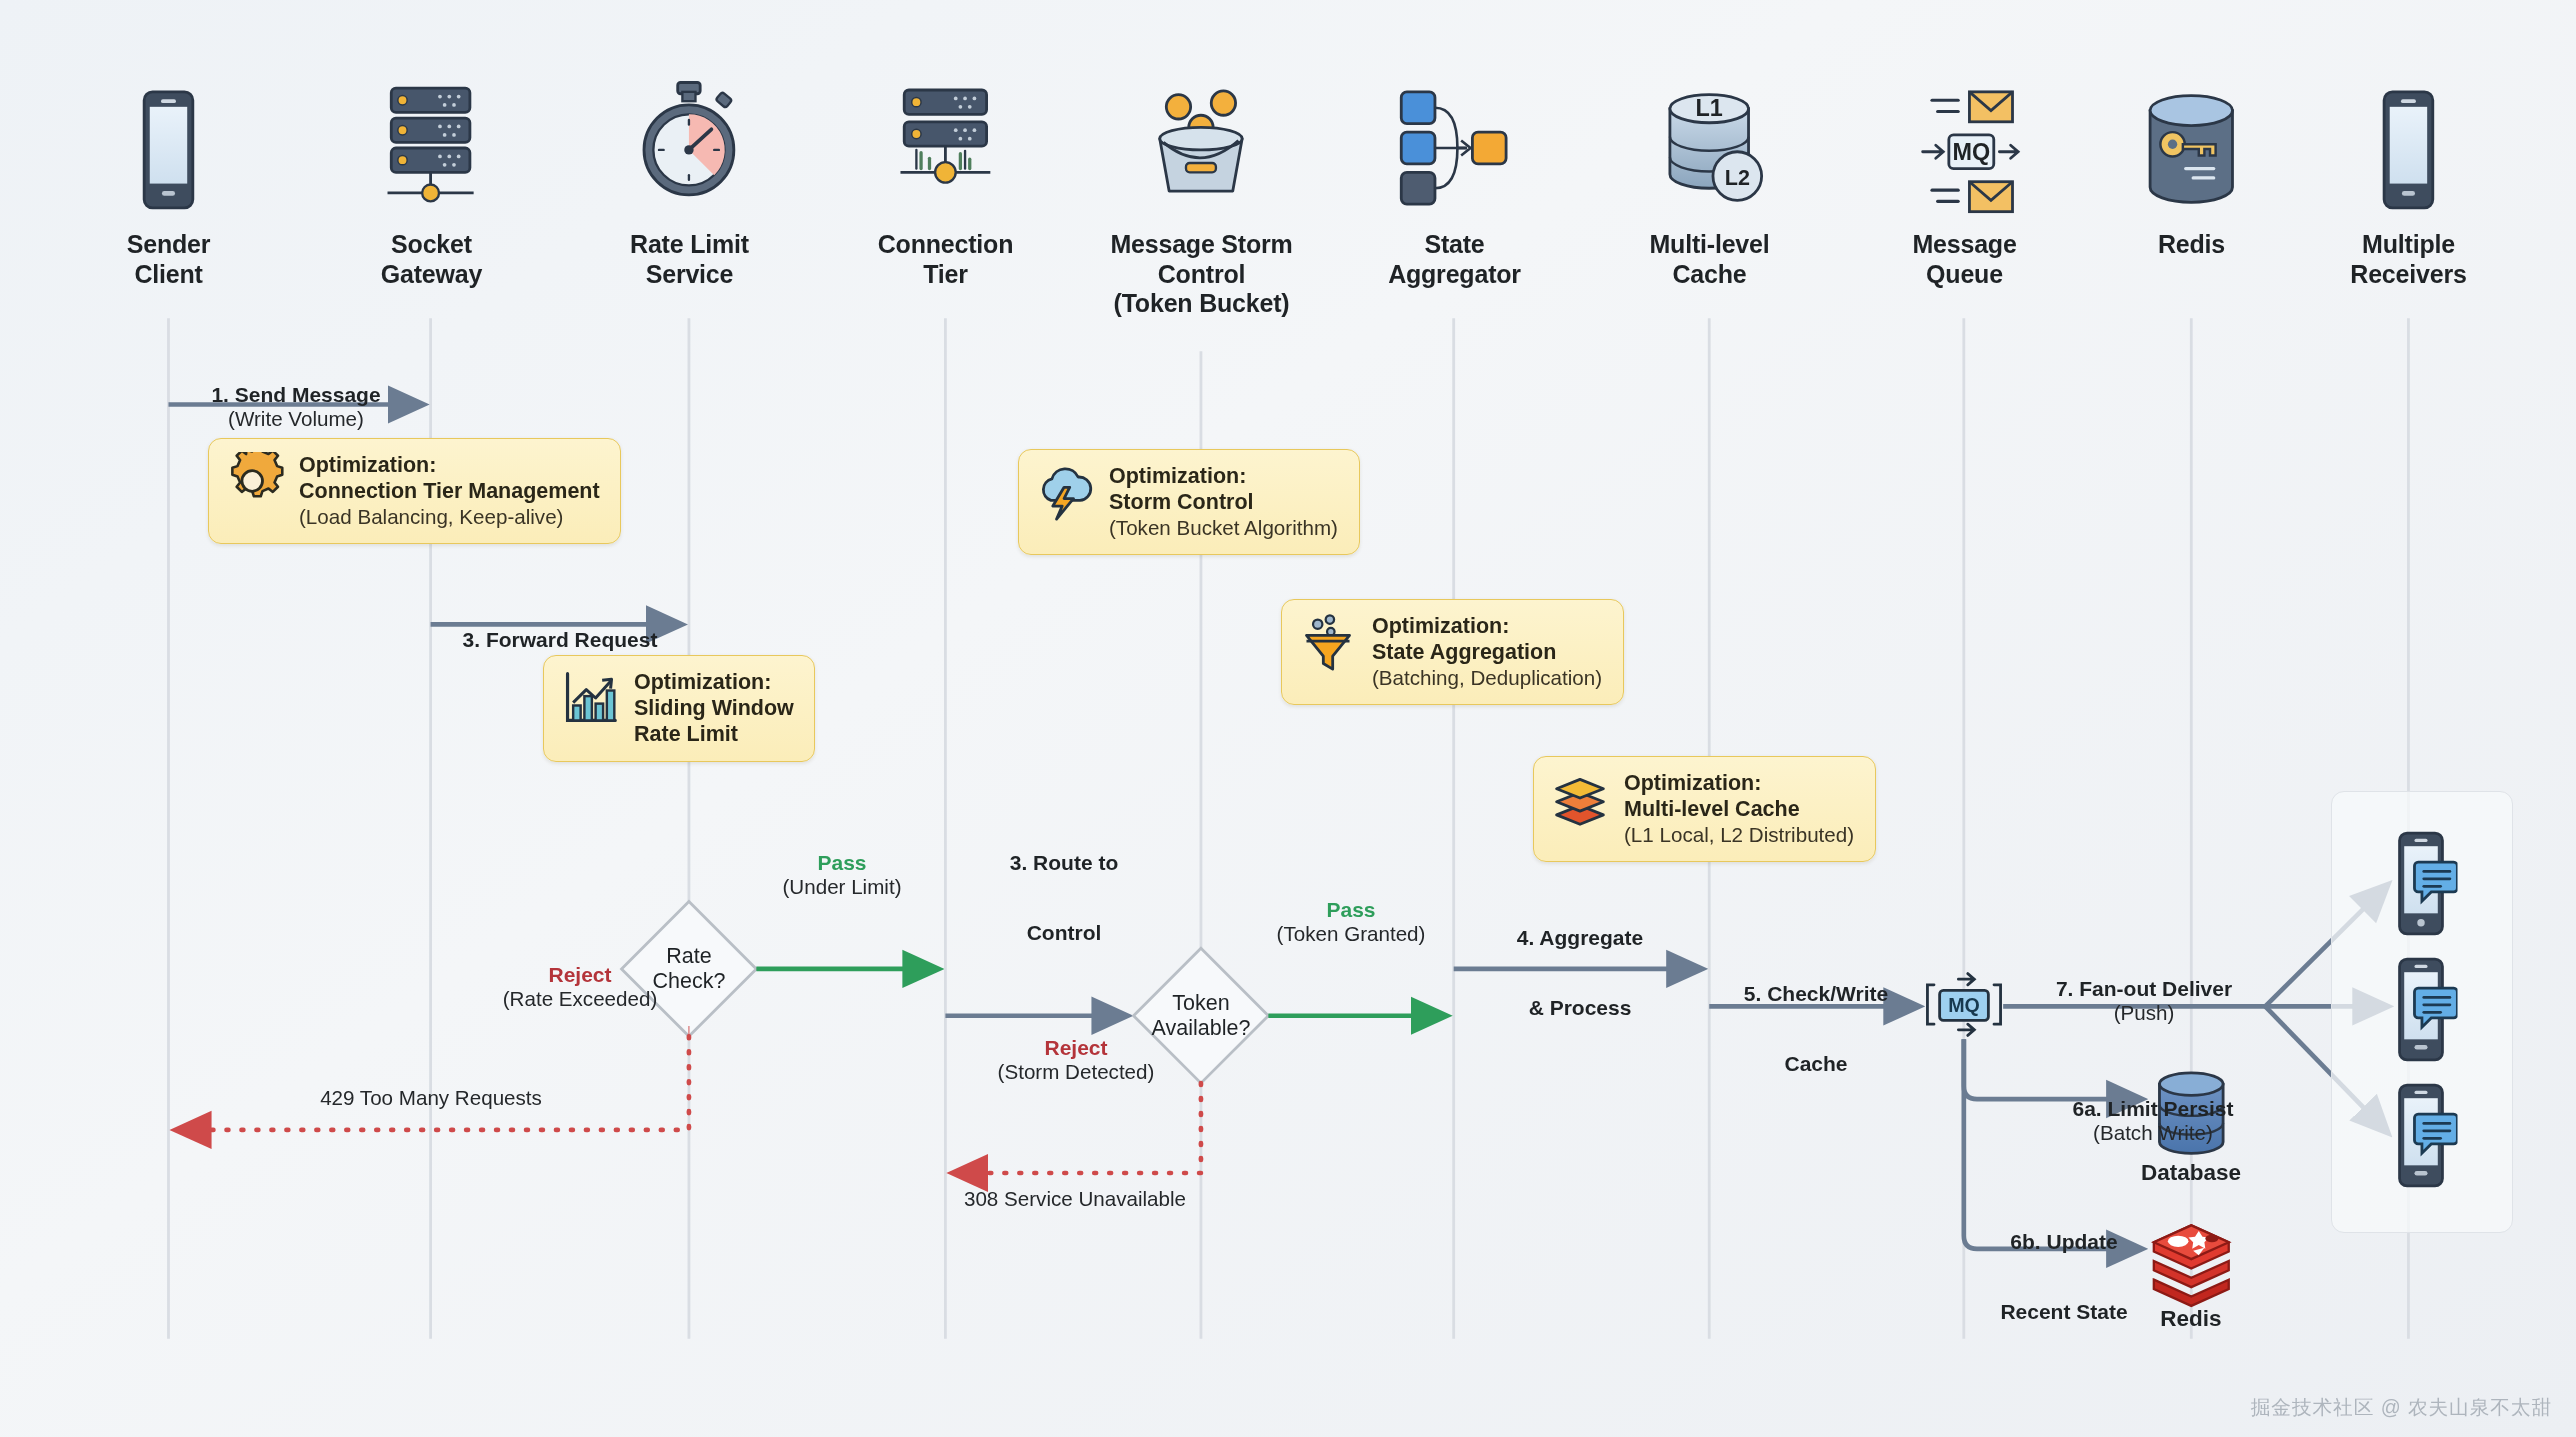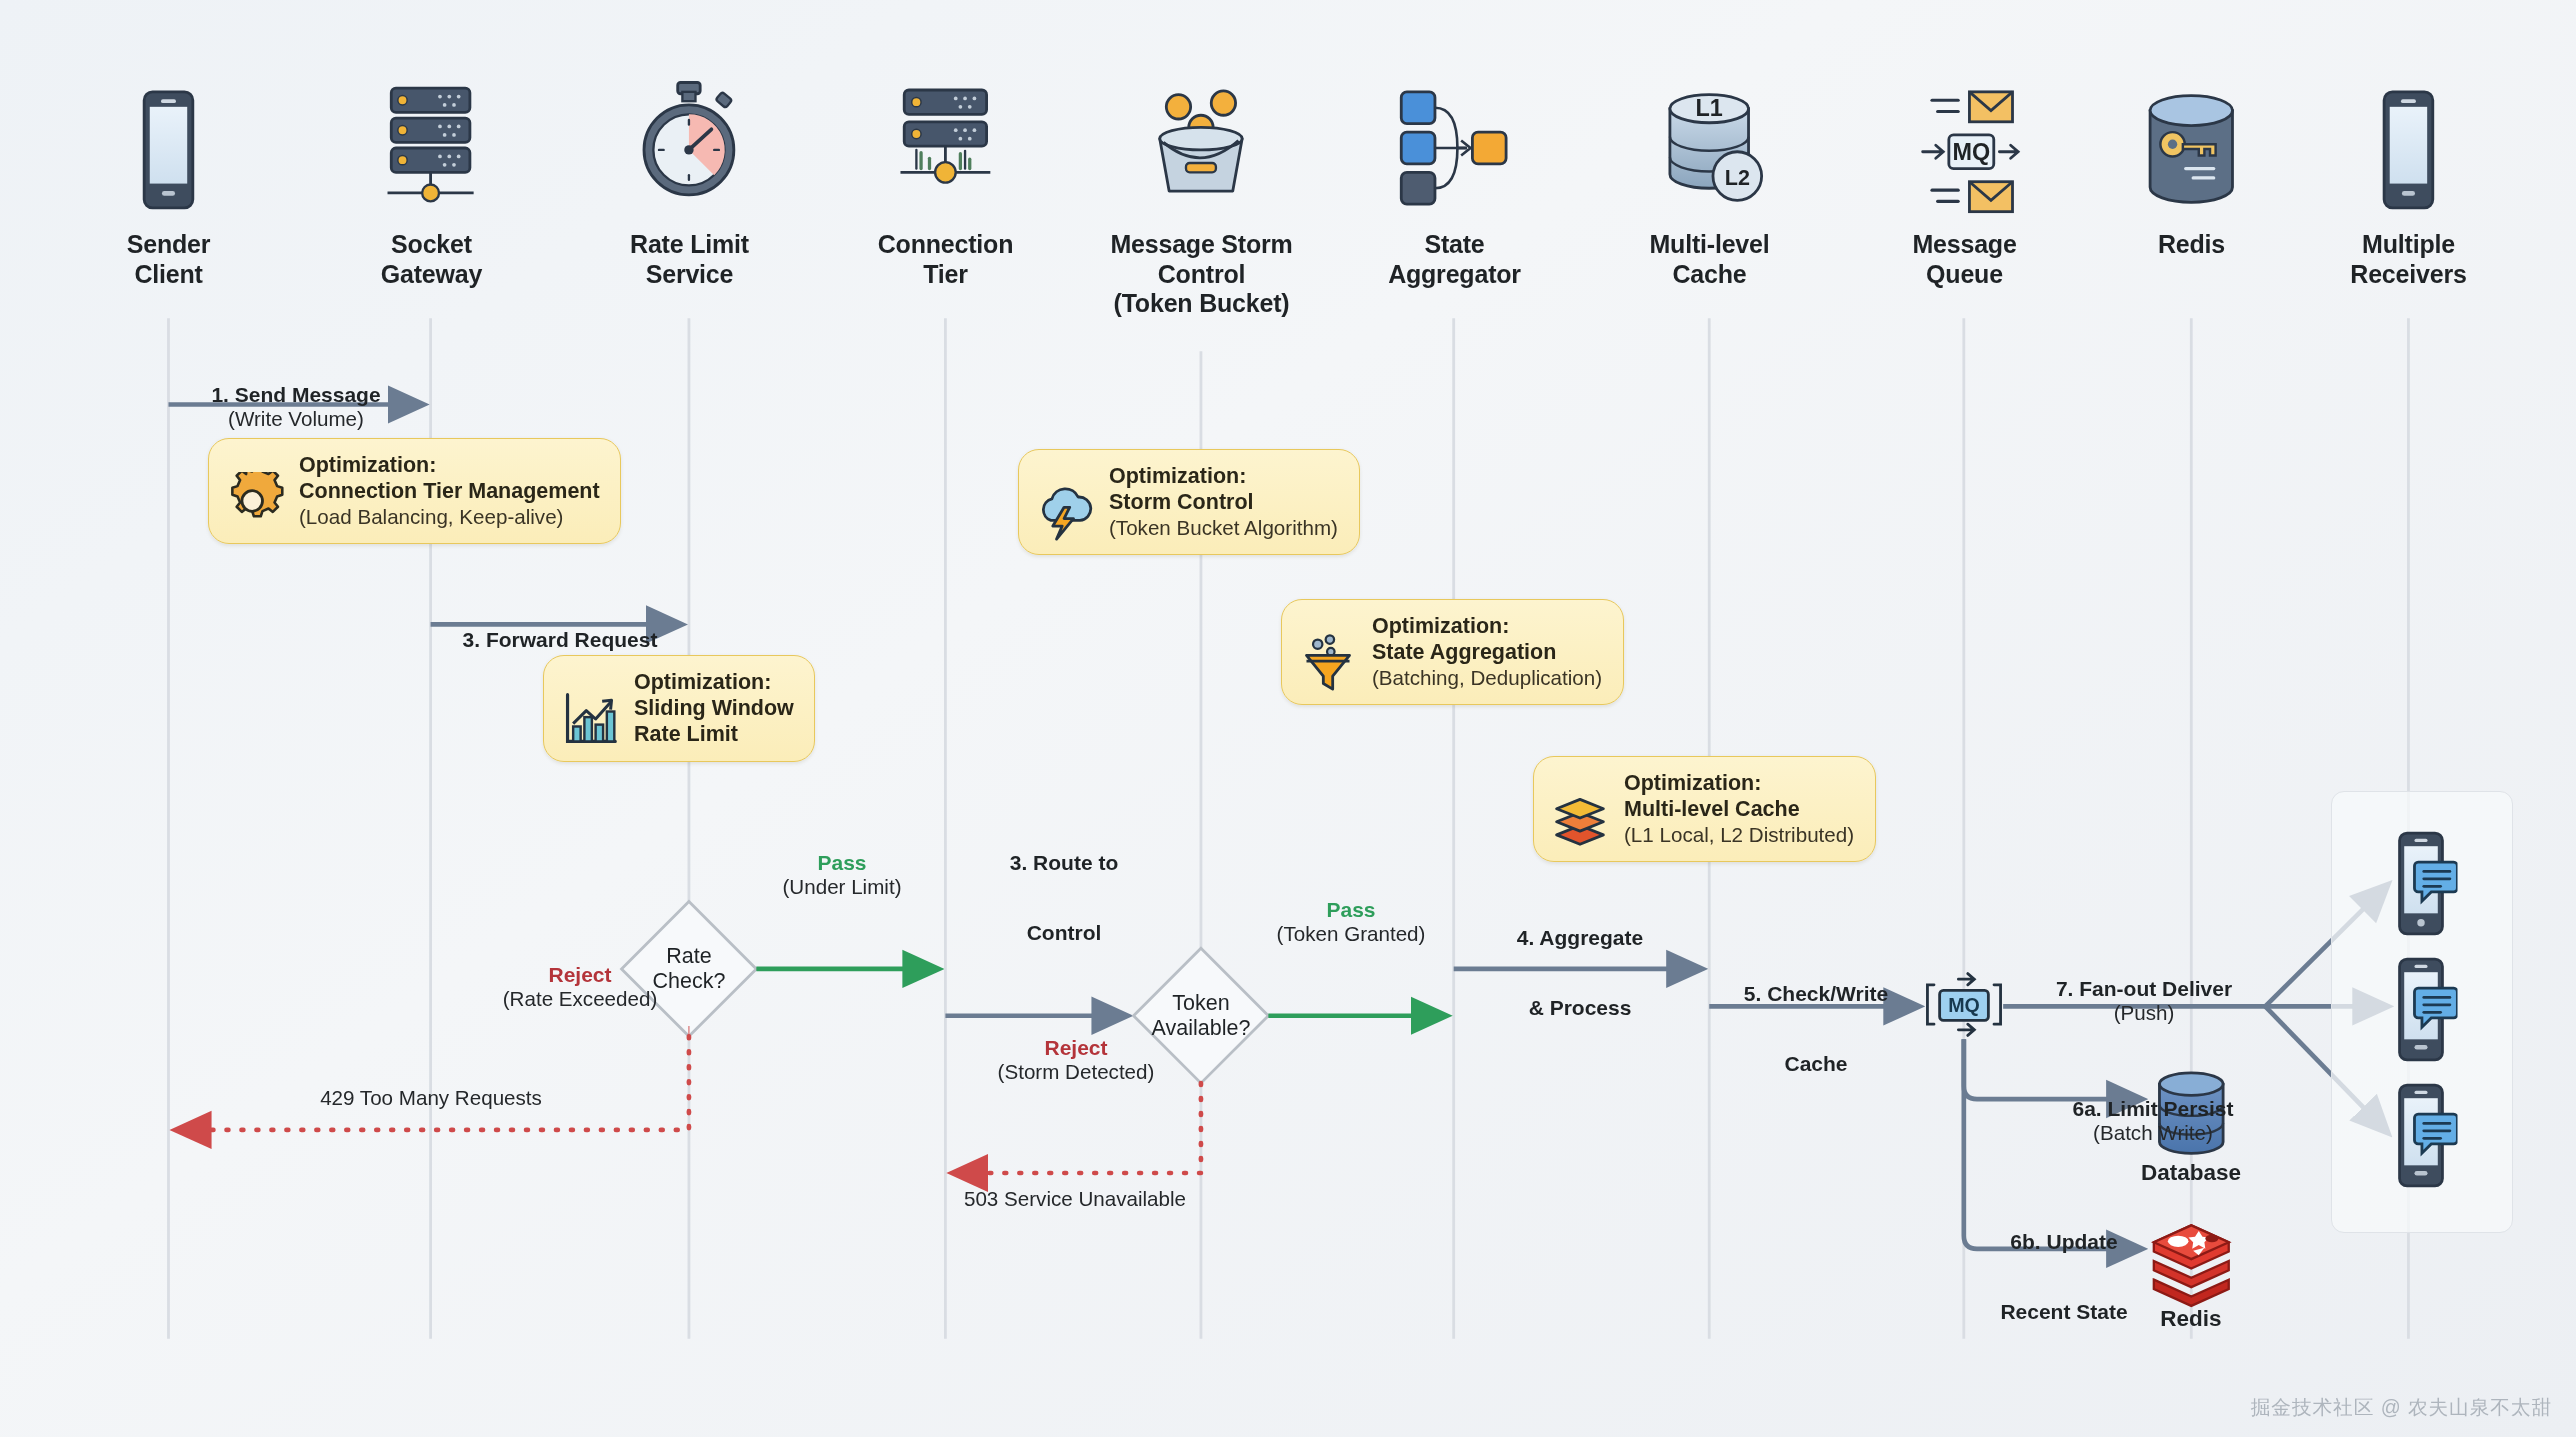--- a/index.html
+++ b/index.html
@@ -59,25 +59,25 @@
   .msg.pass .t1 { color: #2e9e5b; }
   .msg.reject .t1 { color: #b4343a; }
   .msg .plain {
     font-size: 20.6px;
     color: #25282b;
     white-space: nowrap;
   }
   .optbox {
     position: absolute;
     display: flex;
-    align-items: flex-end;
+    align-items: flex-start;
     gap: 15px;
     background: linear-gradient(180deg,#fdf4cf 0%, #fbedb9 100%);
     border: 1.9px solid #e8c85c;
-    border-radius: 21px;
+    border-radius: 13px;
     padding: 13px 20.6px 13px 17px;
     box-shadow: 0 1.9px 3.7px rgba(80,70,20,0.10);
   }
   .optbox .otext {
     line-height: 1.22;
   }
   .optbox .o1, .optbox .o2 {
     font-size: 21.5px;
     font-weight: bold;
     color: #2a2618;
@@ -497,21 +497,21 @@
     <div class="t2">(Rate Exceeded)</div>
   </div>
   <div class="msg" style="left:431px; top:1086px; transform:translateX(-50%);">
     <div class="plain">429 Too Many Requests</div>
   </div>
   <div class="msg reject" style="left:1076px; top:990px; transform:translateX(-50%);">
     <div class="t1">Reject</div>
     <div class="t2">(Storm Detected)</div>
   </div>
   <div class="msg" style="left:1075px; top:1187px; transform:translateX(-50%);">
-    <div class="plain">503 Service Unavailable</div>
+    <div class="plain">308 Service Unavailable</div>
   </div>
 
   <div class="diamond-label" style="left:689px; top:969px;">Rate<br>Check?</div>
   <div class="diamond-label" style="left:1201px; top:1016px;">Token<br>Available?</div>
 
   <div class="optbox" style="left:208px; top:438px;">
     <svg width="58" height="58" viewBox="0 0 62 62">
       <path d="M31,5 l7,2 2,-6 h8 l2,6 7,3 5,-4 6,6 -4,5 3,7 6,2 v8 l-6,2 -3,7 4,5 -6,6 -5,-4 -7,3 -2,6 h-8 l-2,-6 -7,-3 -5,4 -6,-6 4,-5 -3,-7 -6,-2 v-8 l6,-2 3,-7 -4,-5 6,-6 5,4 Z" transform="translate(-7,-7) scale(0.92)" fill="#f0a93c" stroke="#2b2b20" stroke-width="3" stroke-linejoin="round"></path>
       <circle cx="28" cy="31" r="11" fill="#fbf0d8" stroke="#2b2b20" stroke-width="3"></circle>
     </svg>

